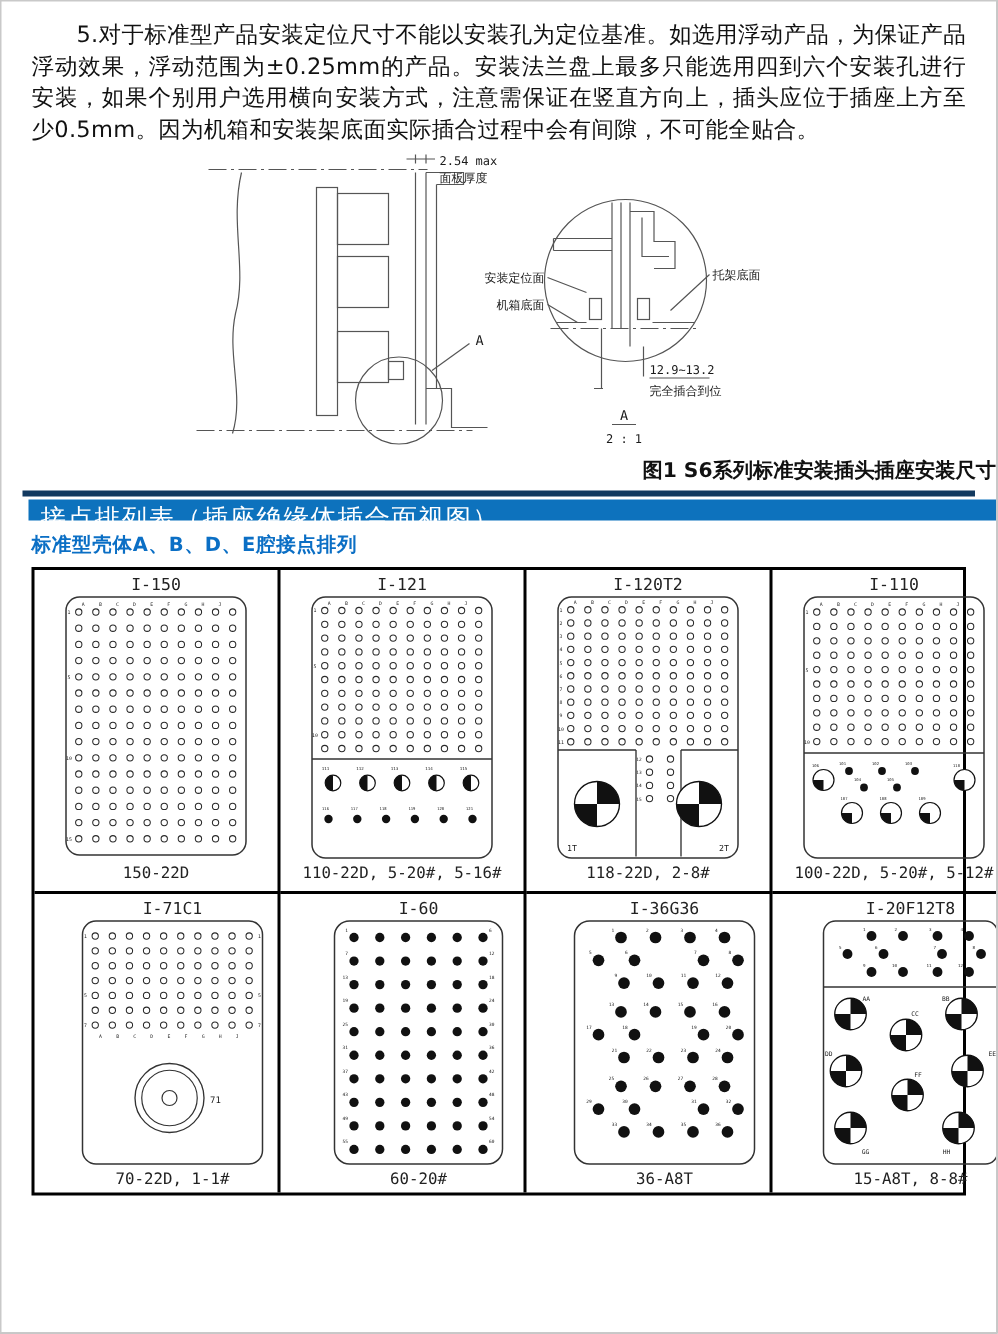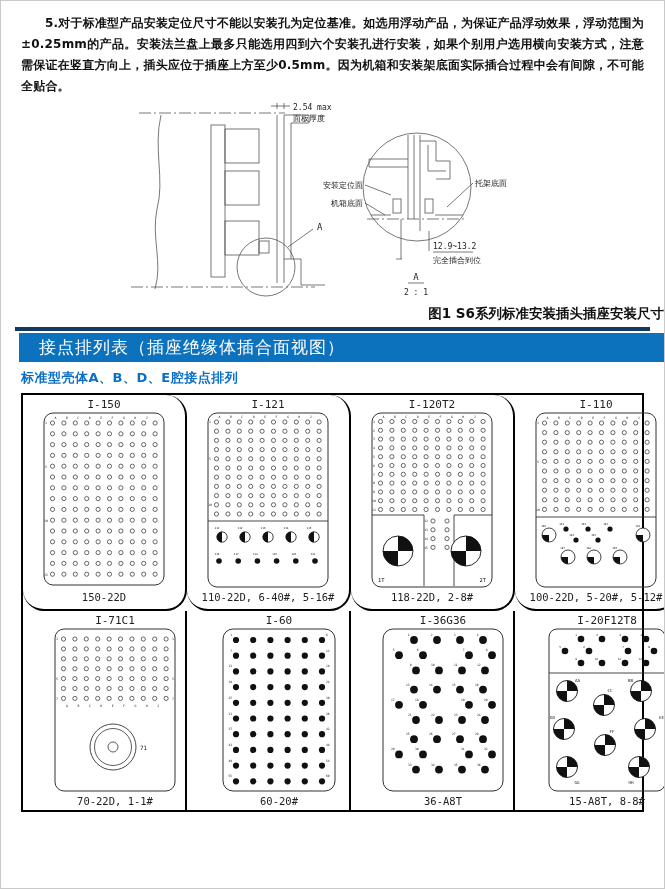--- a/index.html
+++ b/index.html
@@ -1,30 +1,30 @@
 <!DOCTYPE html>
 <html><head>
 <meta charset="utf-8">
 <style>
   html,body{margin:0;padding:0;background:#9a9a9a;}
   .page{width:665px;height:889px;background:#fff;border:1px solid #c9c9c9;box-sizing:border-box;
         position:relative;font-family:"DejaVu Sans",sans-serif;color:#111;overflow:hidden;}
   .bodytext{margin:12px 20px 0 20px;}
-  .bodytext p{margin:0;font-size:12px;line-height:21px;font-weight:700;text-align:justify;text-indent:2em;letter-spacing:0.2px;}
+  .bodytext p{margin:0;font-size:15px;line-height:21px;font-weight:400;text-align:justify;text-indent:2em;letter-spacing:0.2px;}
   .figure-wrap{margin:4px 0 0 128px;}
   .fig-caption{text-align:right;font-size:13.5px;font-weight:700;margin-top:-2px;}
   .navy-strip{height:4px;background:#12395f;margin:4px 14px 0 14px;}
-  .blue-bar{height:29px;line-height:29px;background:#0d72bd;margin:2px 0 0 18px;color:#fff;
-            font-size:17px;padding-left:20px;letter-spacing:1px;}
+  .blue-bar{height:14px;line-height:29px;background:#0d72bd;margin:2px 0 0 18px;color:#fff;
+            font-size:17px;padding-left:8px;letter-spacing:1px;font-family:Liberation Mono, monospace;}
   .subtitle{margin:7px 0 6px 20px;color:#0b6fc5;font-weight:700;font-size:13px;letter-spacing:0.5px;}
   .pin-table{display:grid;grid-template-columns:repeat(4,1fr);border:2px solid #000;margin:0 20px;background:#fff;}
   .cell{border-right:2px solid #000;border-bottom:2px solid #000;display:flex;flex-direction:column;align-items:center;box-sizing:border-box;}
   .cell:nth-child(4n){border-right:none;}
   .cell:nth-child(n+5){border-bottom:none;margin-left:22px;}
-  .cell.r1{height:216px;border-radius:21px;}
+  .cell.r1{height:216px;}
   .cell.r2{height:199px;}
   .cell-title{font-family:"DejaVu Sans Mono",monospace;font-size:11px;color:#222;margin-top:3px;line-height:13px;}
   .cell-caption{font-family:"DejaVu Sans Mono",monospace;font-size:10.5px;color:#222;line-height:13px;}
   svg text{font-family:"DejaVu Sans Mono",monospace;fill:#1a1a1a;}
   svg text.zh{font-family:"DejaVu Sans",sans-serif;}
   .pin-svg{display:block;}
 </style>
 </head>
 <body>
 
@@ -406,21 +406,21 @@
           <text x="38.2" y="144" font-size="2.6" text-anchor="middle">117</text>
           <circle cx="59.4" cy="150" r="2.8" fill="#111"></circle>
           <text x="57.4" y="144" font-size="2.6" text-anchor="middle">118</text>
           <circle cx="78.6" cy="150" r="2.8" fill="#111"></circle>
           <text x="76.6" y="144" font-size="2.6" text-anchor="middle">119</text>
           <circle cx="97.8" cy="150" r="2.8" fill="#111"></circle>
           <text x="95.8" y="144" font-size="2.6" text-anchor="middle">120</text>
           <circle cx="117" cy="150" r="2.8" fill="#111"></circle>
           <text x="115" y="144" font-size="2.6" text-anchor="middle">121</text>
         </svg>
-      <div class="cell-caption">110-22D, 6-40#, 5-16#</div>
+      <div class="cell-caption">110-22D, 5-20#, 5-16#</div>
     </div>
     <div class="cell r1">
       <div class="cell-title">I-120T2</div>
       <svg class="pin-svg" width="140" height="180" viewBox="0 0 140 180">
           <rect x="10" y="2" width="120" height="174" rx="9" fill="none" stroke="#333" stroke-width="1"></rect>
           <circle cx="18.5" cy="10.5" r="2.1" fill="none" stroke="#2a2a2a" stroke-width="0.7"></circle>
           <circle cx="29.9" cy="10.5" r="2.1" fill="none" stroke="#2a2a2a" stroke-width="0.7"></circle>
           <circle cx="41.3" cy="10.5" r="2.1" fill="none" stroke="#2a2a2a" stroke-width="0.7"></circle>
           <circle cx="52.7" cy="10.5" r="2.1" fill="none" stroke="#2a2a2a" stroke-width="0.7"></circle>
           <circle cx="64.1" cy="10.5" r="2.1" fill="none" stroke="#2a2a2a" stroke-width="0.7"></circle>

